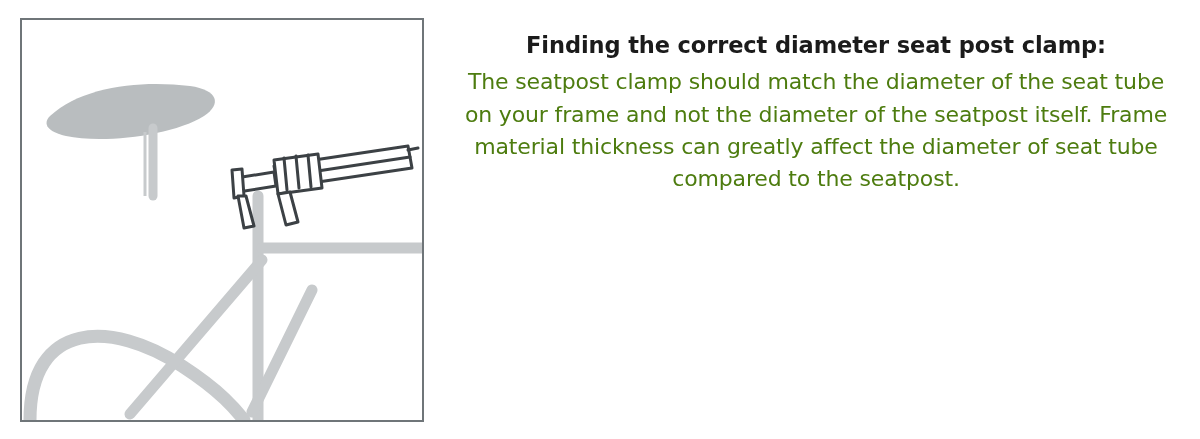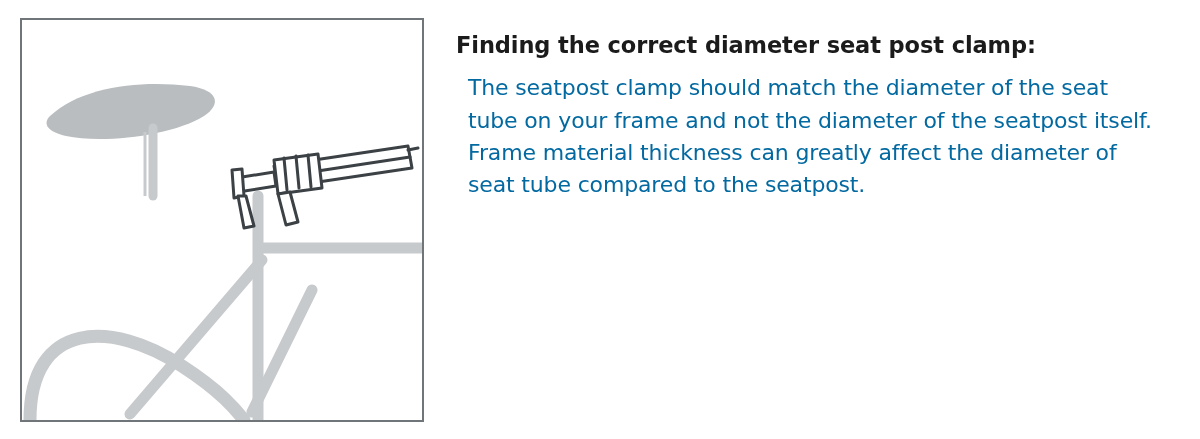--- a/index.html
+++ b/index.html
@@ -43,29 +43,31 @@
     width: 720px;
   }
   .heading {
     font-family: "DejaVu Sans", sans-serif;
     font-weight: bold;
     font-size: 22.5px;
     color: #1b1b1b;
     letter-spacing: -0.1px;
     margin: 0 0 6px 0;
     line-height: 1.35;
+    text-align: center;
   }
   .body-para {
     font-family: "DejaVu Sans", sans-serif;
     font-weight: 400;
     font-size: 22px;
-    color: #0369a1;
+    color: #4d7c0f;
     line-height: 1.47;
-    margin: 12px;
+    margin: 4px;
     letter-spacing: -0.15px;
+    text-align: center;
   }
   .para-gap {
     height: 29px;
   }
 </style>
 </head>
 <body>
 
 <div class="page">
 

